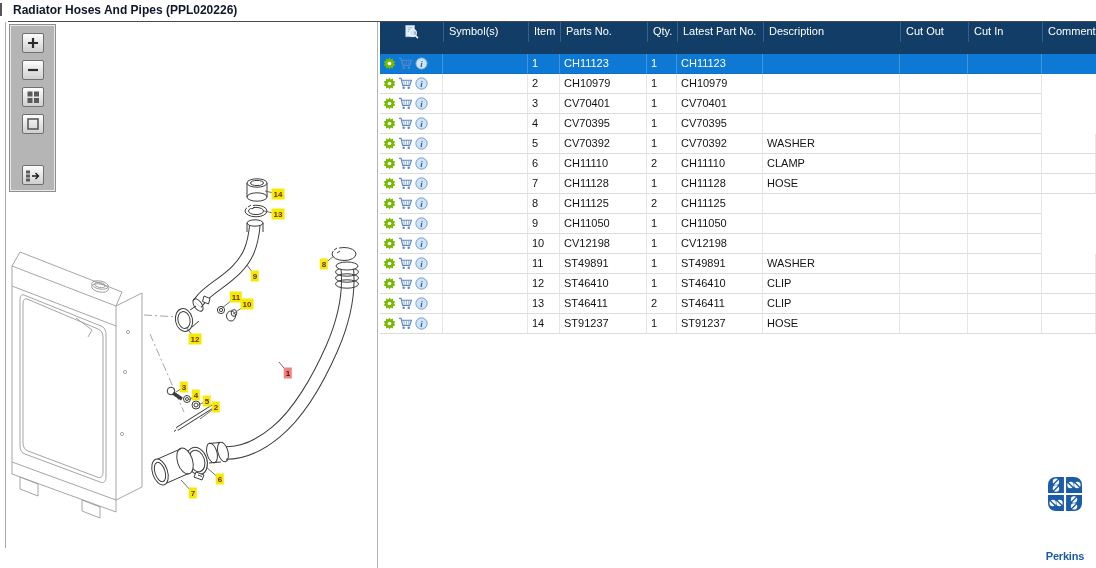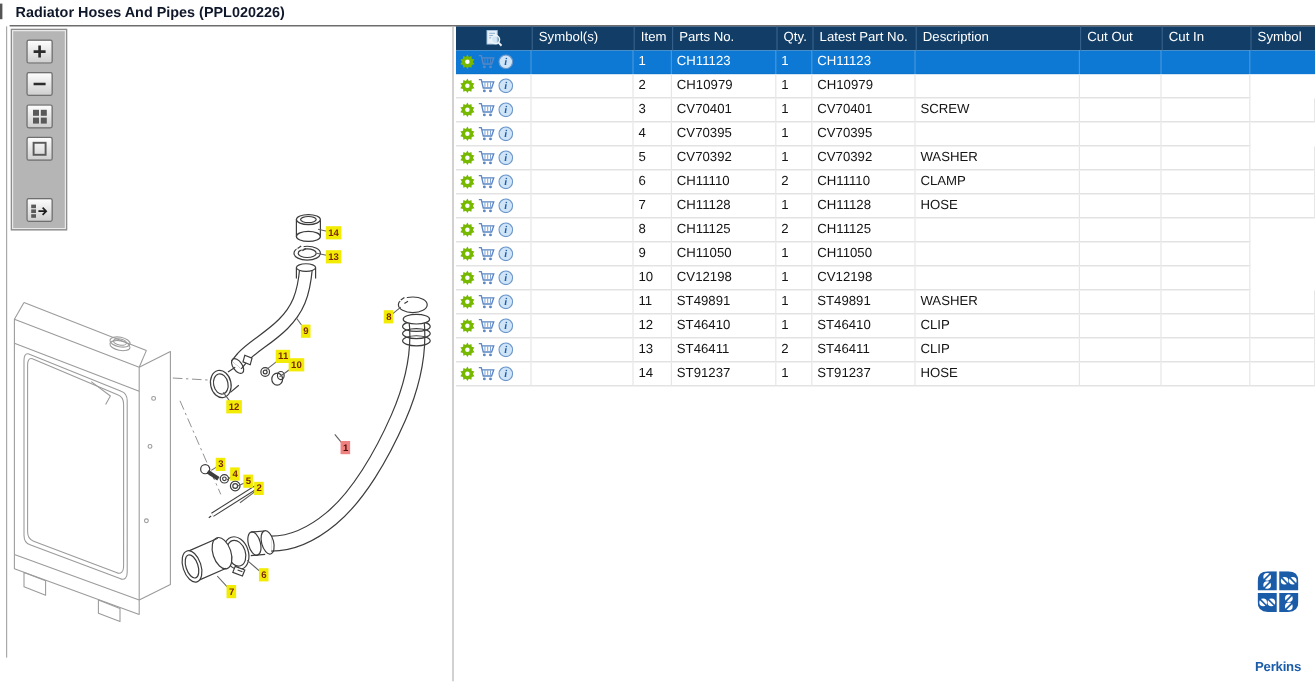--- a/index.html
+++ b/index.html
@@ -30,21 +30,21 @@
   #diagram-svg{position:absolute;left:0;top:0;}
   .panel-divider{position:absolute;left:377px;top:22px;width:1px;height:546px;background:#b3b3b3;}
   .callout{
     position:absolute;transform:translate(-50%,-50%);
     font-size:8px;line-height:9px;font-weight:bold;padding:1px 2px;
     color:#7b2800;white-space:nowrap;cursor:pointer;
   }
   
   .ptable{position:absolute;left:380px;top:22px;width:716px;}
   .tgrid{display:grid;grid-template-columns:63px 85px 32px 87px 30px 86px 137px 68px 74px minmax(0,1fr);}
-  .thead{height:20px;color:#fff;font-size:11px;}
+  .thead{height:32px;color:#fff;font-size:11px;}
   .thead .hc{
     box-sizing:border-box;height:20px;line-height:19px;padding-left:5px;
     border-left:1px solid #35608b;overflow:hidden;white-space:nowrap;
   }
   .thead .hc:first-child{border-left:none;display:flex;align-items:center;justify-content:center;padding-left:0;}
   .trow{height:20px;font-size:11px;color:#141414;background:#fff;cursor:default;}
   .trow .c{
     box-sizing:border-box;height:20px;line-height:19px;padding-left:4px;
     border-bottom:1px solid #dcdcdc;border-right:1px solid #e6e6e6;
     overflow:hidden;white-space:nowrap;
@@ -264,21 +264,21 @@
       </span>
     </div>
     <div class="hc">Symbol(s)</div>
     <div class="hc">Item</div>
     <div class="hc">Parts No.</div>
     <div class="hc">Qty.</div>
     <div class="hc">Latest Part No.</div>
     <div class="hc">Description</div>
     <div class="hc">Cut Out</div>
     <div class="hc">Cut In</div>
-    <div class="hc">Symbol</div>
+    <div class="hc">Comment</div>
   </div>
 
   <div id="table-body">
 
       <div class="tgrid trow selected" style="background: rgb(13, 121, 212);">
         <div class="c c-actions">
           <span class="icon gear">
             <svg width="13" height="13" viewBox="0 0 14 14">
               <path d="M7 .5 L8.3 2.6 10.6 1.7 10.9 4.2 13.3 4.9 11.9 7 13.3 9.1 10.9 9.8 10.6 12.3 8.3 11.4 7 13.5 5.7 11.4 3.4 12.3 3.1 9.8 .7 9.1 2.1 7 .7 4.9 3.1 4.2 3.4 1.7 5.7 2.6 Z" fill="#76b900"></path>
               <circle cx="7" cy="7" r="2" fill="#ffffff"></circle>
@@ -363,21 +363,20 @@
               <circle cx="7" cy="7" r="6.1" fill="#cfe4f7" stroke="#6b97c9" stroke-width="1"></circle>
               <text x="7" y="10.3" text-anchor="middle" font-size="9.5" font-family="Liberation Serif, serif" font-weight="bold" font-style="italic" fill="#1c5fa5">i</text>
             </svg>
           </span>
         </div>
         <div class="c"></div>
         <div class="c">3</div>
         <div class="c">CV70401</div>
         <div class="c">1</div>
         <div class="c">CV70401</div>
-        <div class="c">SCREW</div>
         <div class="c"></div>
         <div class="c"></div>
         <div class="c"></div>
       </div>
 
       <div class="tgrid trow">
         <div class="c c-actions">
           <span class="icon gear">
             <svg width="13" height="13" viewBox="0 0 14 14">
               <path d="M7 .5 L8.3 2.6 10.6 1.7 10.9 4.2 13.3 4.9 11.9 7 13.3 9.1 10.9 9.8 10.6 12.3 8.3 11.4 7 13.5 5.7 11.4 3.4 12.3 3.1 9.8 .7 9.1 2.1 7 .7 4.9 3.1 4.2 3.4 1.7 5.7 2.6 Z" fill="#76b900"></path>

